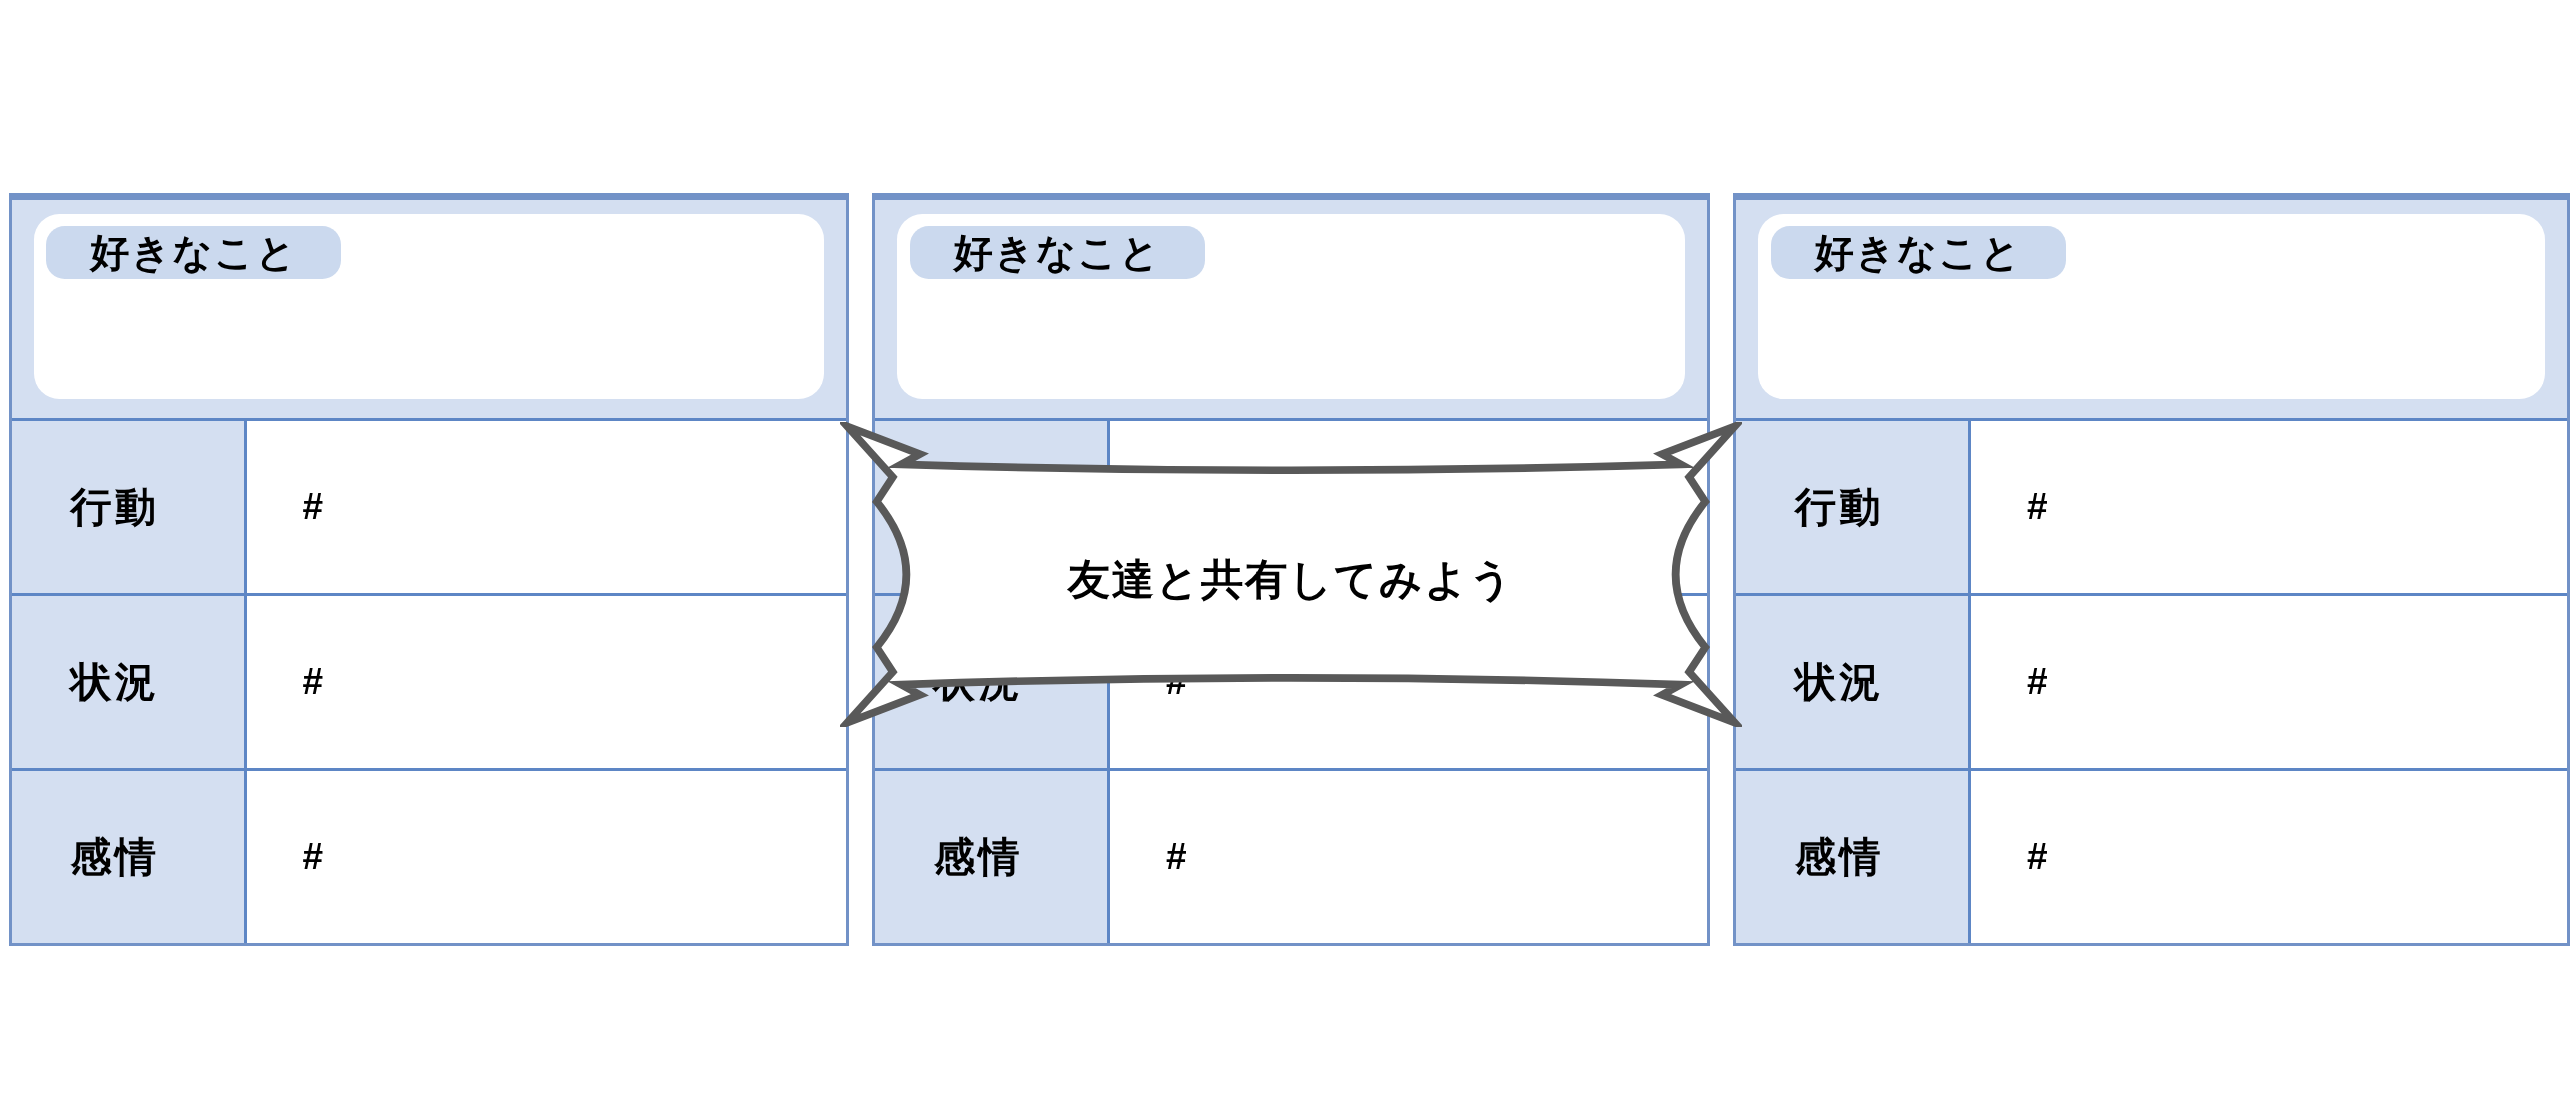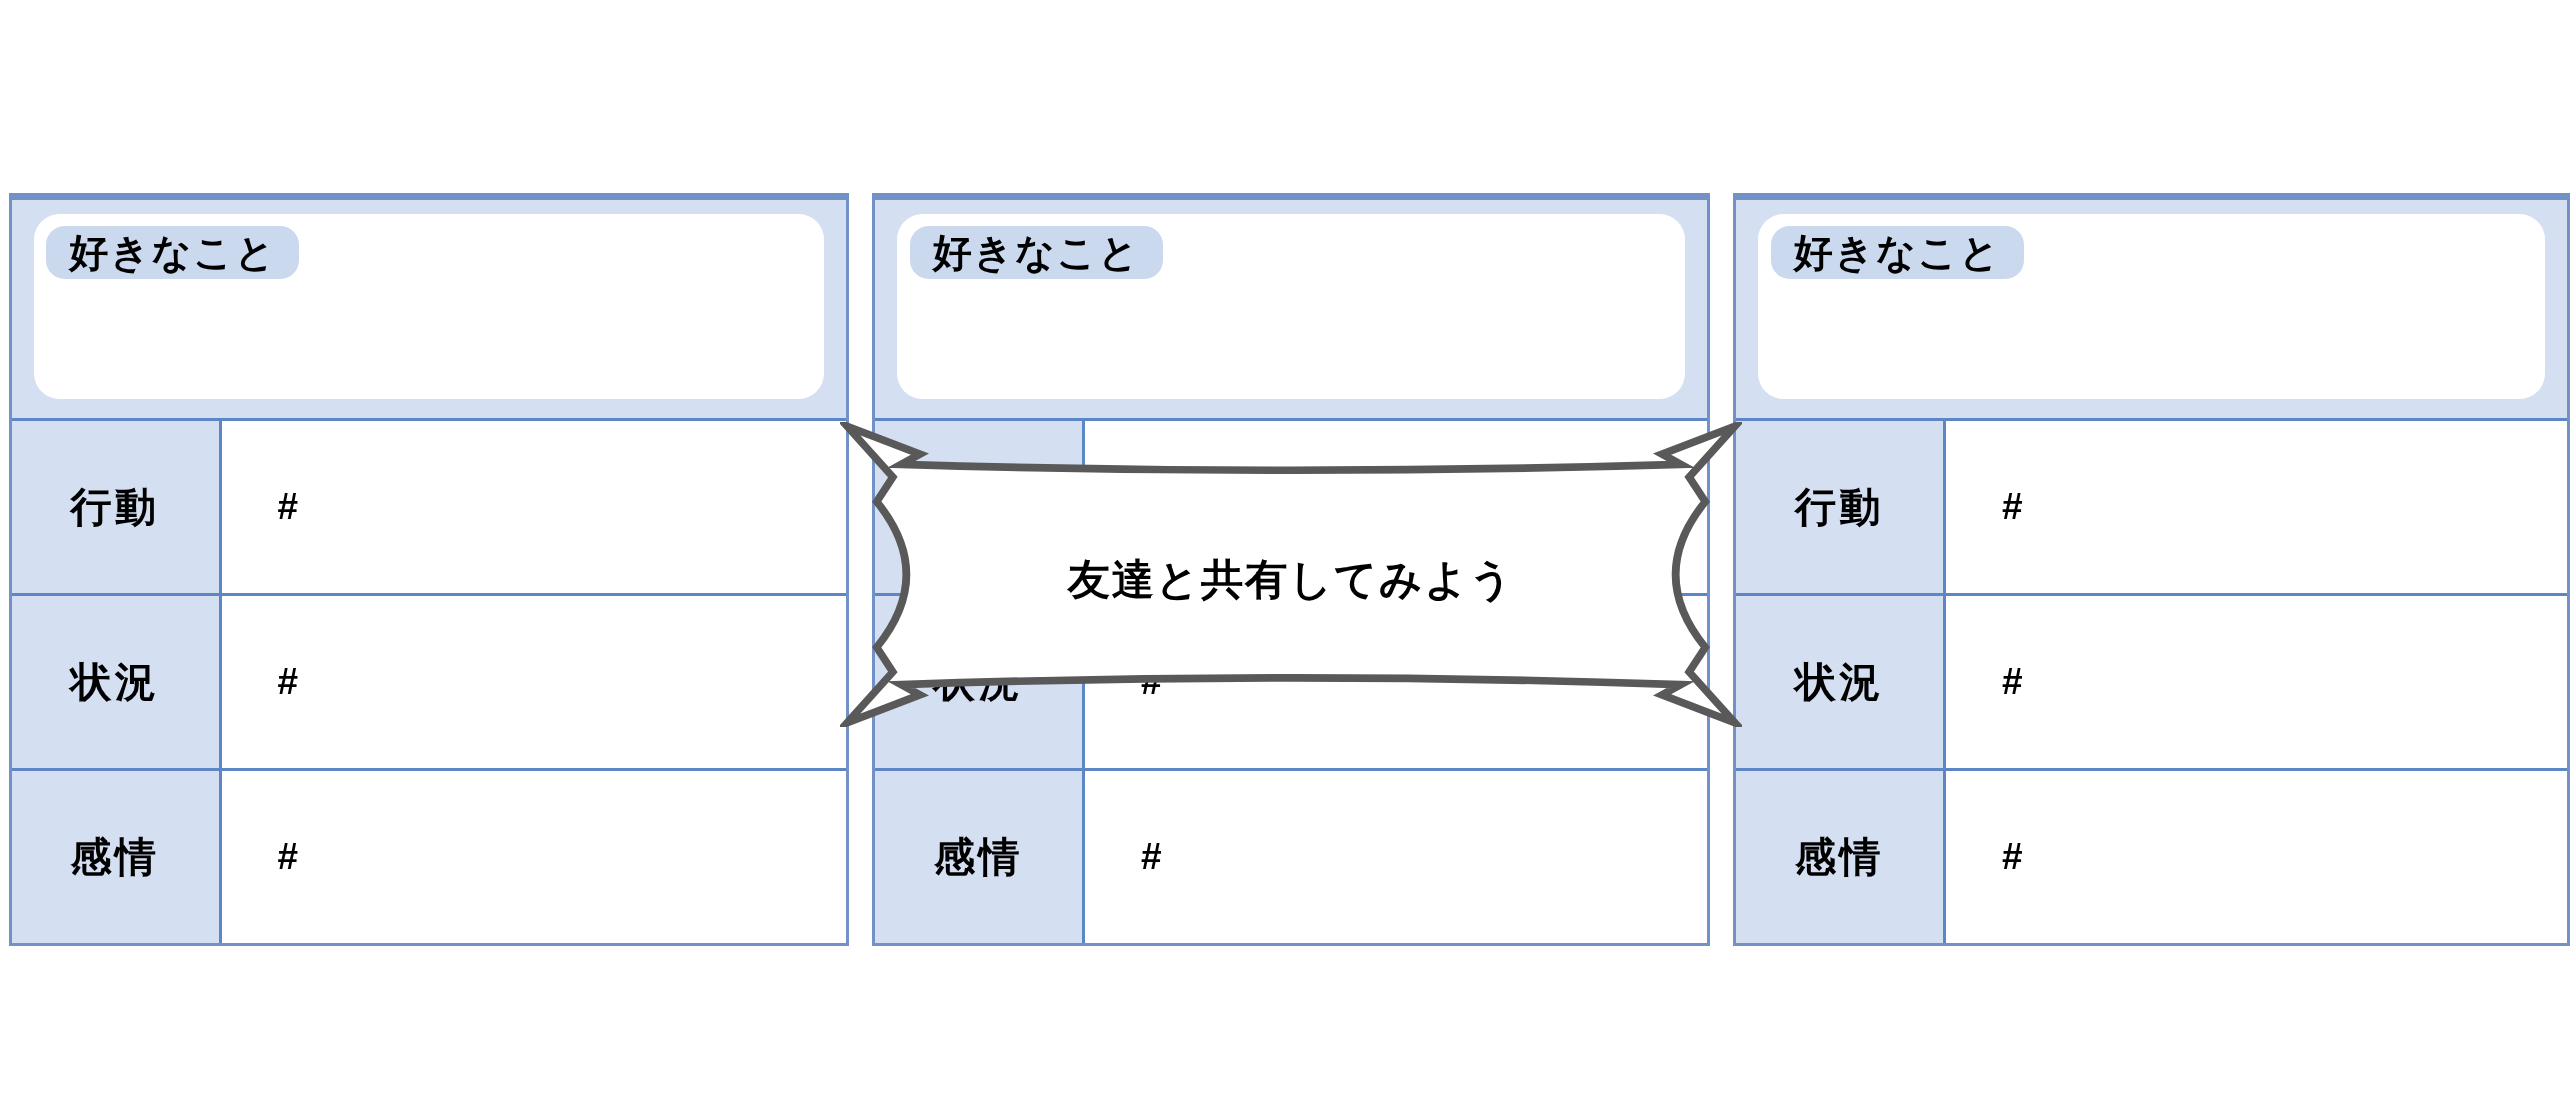--- a/index.html
+++ b/index.html
@@ -27,27 +27,28 @@
     position:relative;flex:none;height:218px;
   }
   .header-box{
     position:absolute;left:22px;right:22px;top:14.4px;bottom:18.7px;
     background:#ffffff;border-radius:25.4px;
   }
   .pill{
     position:absolute;left:12.7px;top:12px;height:53px;
     background:#cbd9ee;border-radius:18.7px;
     display:flex;align-items:center;
-    padding:0 23px;
+    padding:0 44px;
     font-size:39px;font-weight:bold;letter-spacing:1.7px;
     white-space:nowrap;
   }
   .row{
     flex:1;display:flex;min-height:0;
     border-top:3.4px solid #5d86c5;
+    gap:25px;
   }
   .row-label{
     width:207px;flex:none;
     display:flex;align-items:center;justify-content:center;
     font-size:41px;font-weight:bold;letter-spacing:3.4px;
   }
   .row-value{
     flex:1;background:#ffffff;
     border-left:3.4px solid #5d86c5;
     display:flex;align-items:center;

